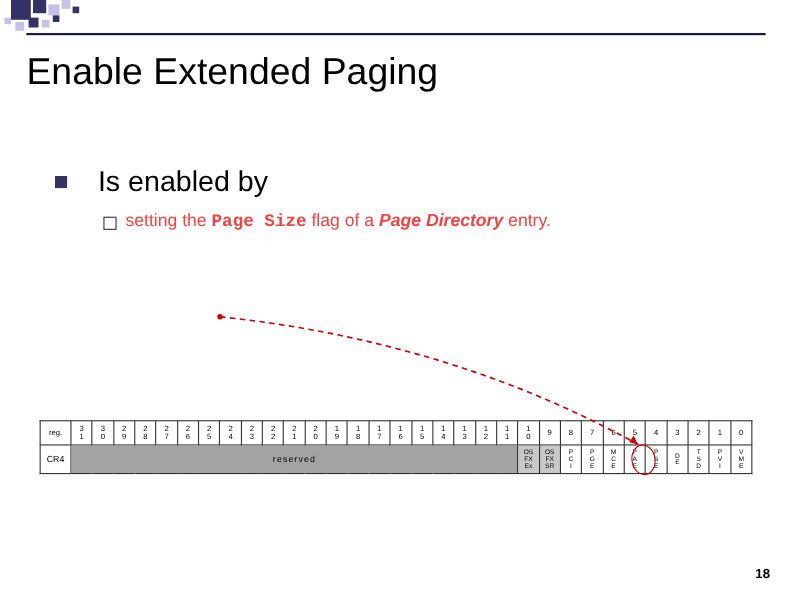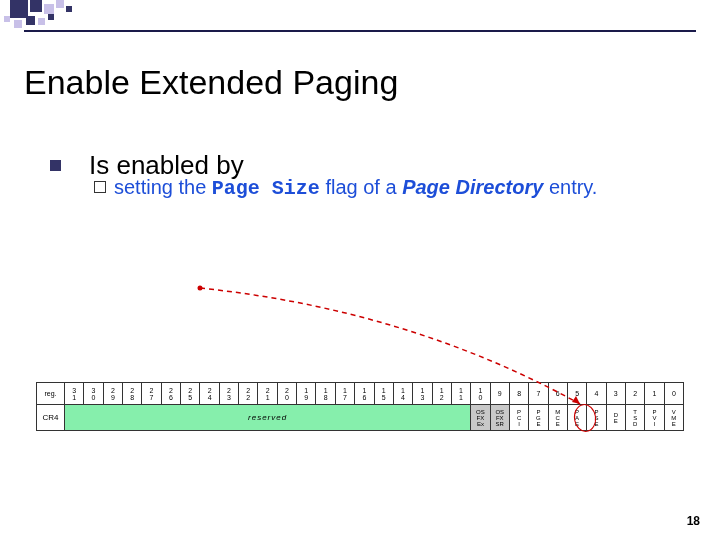--- a/index.html
+++ b/index.html
@@ -24,44 +24,43 @@
     left: 24px; top: 30px;
     width: 672px; height: 2px;
     background: #1a1a4a;
   }
   .title {
     position: absolute;
     left: 24px; top: 46px;
     font-size: 34px;
     color: #000;
     font-weight: 400;
-    margin-top: 17px;
   }
   .bullet-row {
     position: absolute;
     left: 50px; top: 150px;
     display: flex;
     align-items: center;
     gap: 28px;
   }
   .bullet-sq {
     width: 11px; height: 11px;
     background: #333366;
     flex-shrink: 0;
   }
   .bullet-text {
     font-size: 26px;
     color: #000;
   }
   .sublist {
     position: absolute;
-    left: 94px; top: 174px;
+    left: 94px; top: 190px;
     width: 560px;
-    font-size: 20px;
-    color: #1d4ed8;
+    font-size: 16px;
+    color: #ef4444;
     line-height: 1.35;
   }
   .subitem { position: relative; padding-left: 20px; }
   .subitem::before {
     content: "";
     position: absolute;
     left: 0; top: 7px;
     width: 10px; height: 10px;
     border: 1.5px solid #333;
     background: #fff;
@@ -81,21 +80,21 @@
     text-align: center;
     vertical-align: middle;
     padding: 1px 0;
     height: 22px;
     overflow: hidden;
     line-height: 1.0;
   }
   .rowlabel { width: 28px; font-size: 8px; }
   tr.hdr td { font-size: 7px; }
   tr.cr4 td { height: 26px; }
-  .res { background: #86efac; font-size: 8px; letter-spacing: 1px; font-style: italic; }
+  .res { background: #a3a3a3; font-size: 8px; letter-spacing: 1px; }
   .shade { background: #c8c8c8; }
   .tiny { font-size: 6px; }
   .pse-circle {
     position: absolute;
     width: 22px; height: 28px;
     border: 1.5px solid #c00;
     border-radius: 50%;
     left: 574px; top: 404px;
     transform: rotate(-8deg);
     pointer-events: none;

